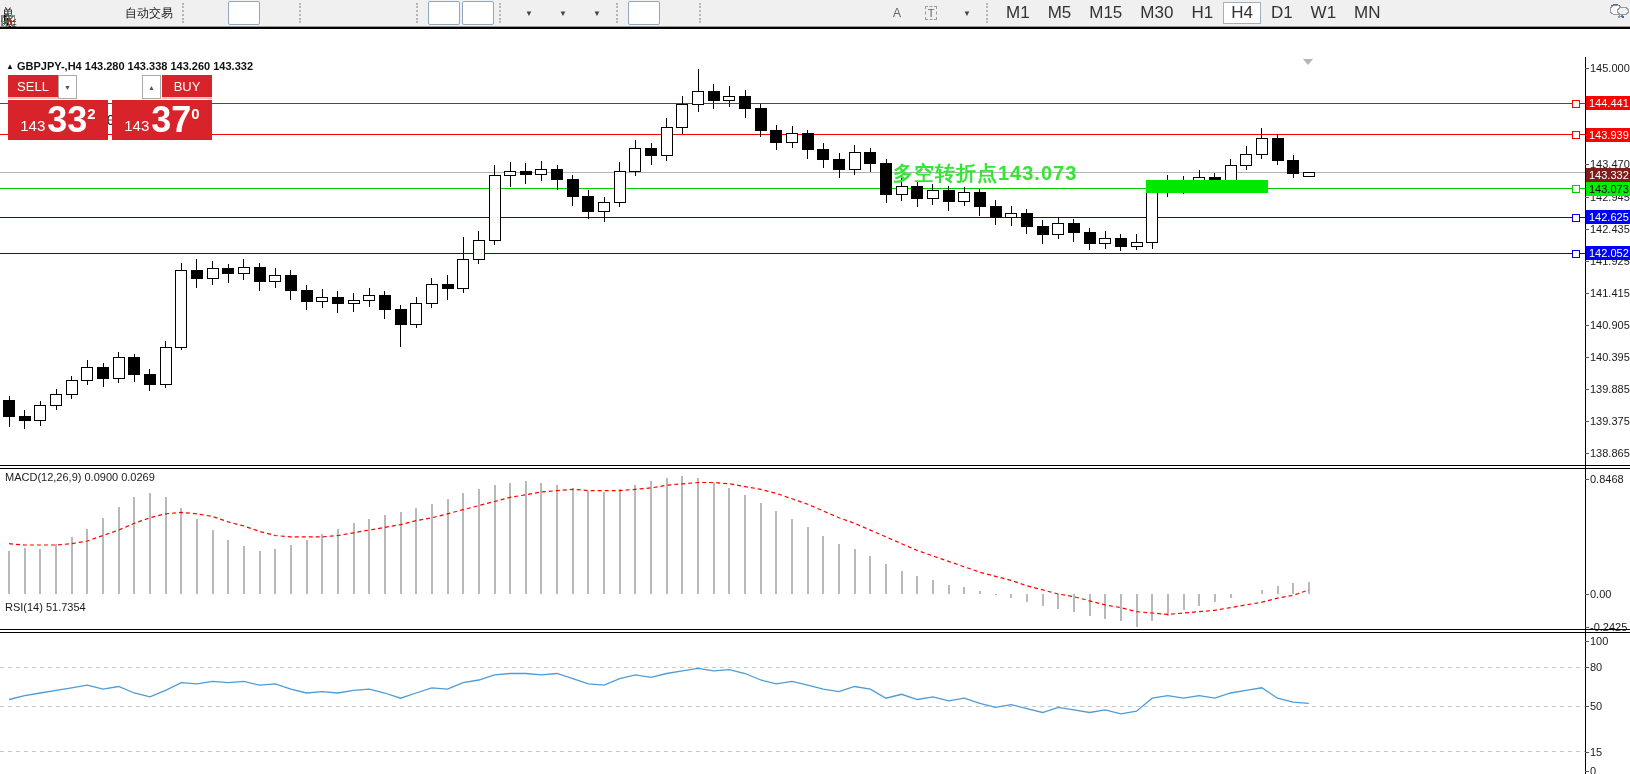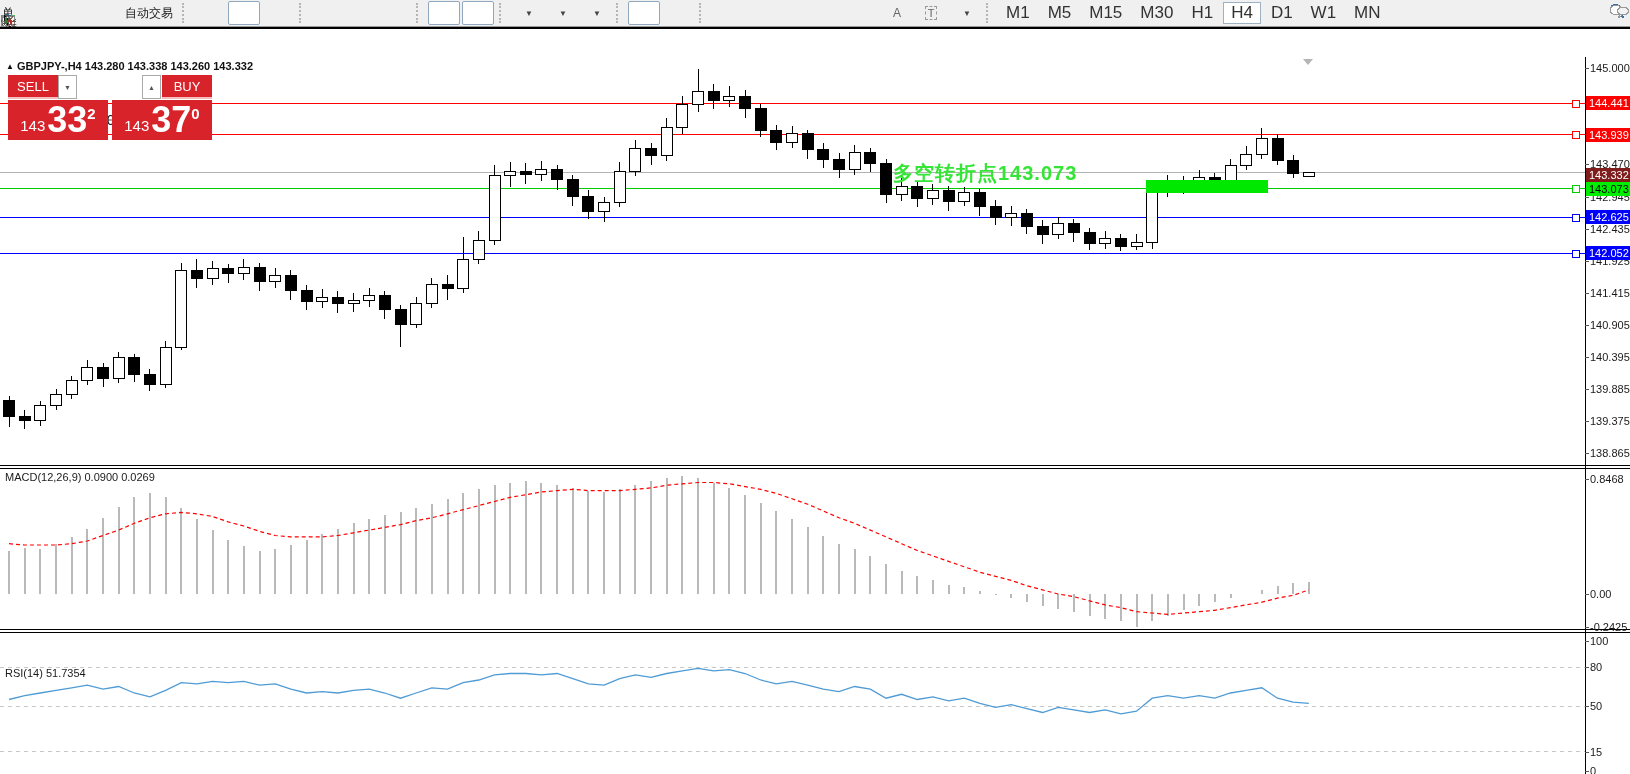--- a/index.html
+++ b/index.html
@@ -590,21 +590,21 @@
     </div>
 
     <div id="annotation">多空转折点143.073</div>
     <div id="endmarker"></div>
 
     <div class="sep" style="top:436px;"></div>
     <div class="sep" style="top:600px;"></div>
     <div id="vborder"></div>
 
     <div class="ind-title" style="top:442px;">MACD(12,26,9) 0.0900 0.0269</div>
-    <div class="ind-title" style="top:638px;">RSI(14) 51.7354</div>
+    <div class="ind-title" style="top:572px;">RSI(14) 51.7354</div>
 
     <div id="price-axis">
         <div class="axis-tick" style="top:39px"></div>
         <div class="axis-label" style="top:33px">145.000</div>
         <div class="axis-tick" style="top:135px"></div>
         <div class="axis-label" style="top:129px">143.470</div>
         <div class="axis-tick" style="top:168px"></div>
         <div class="axis-label" style="top:162px">142.945</div>
         <div class="axis-tick" style="top:200px"></div>
         <div class="axis-label" style="top:194px">142.435</div>

